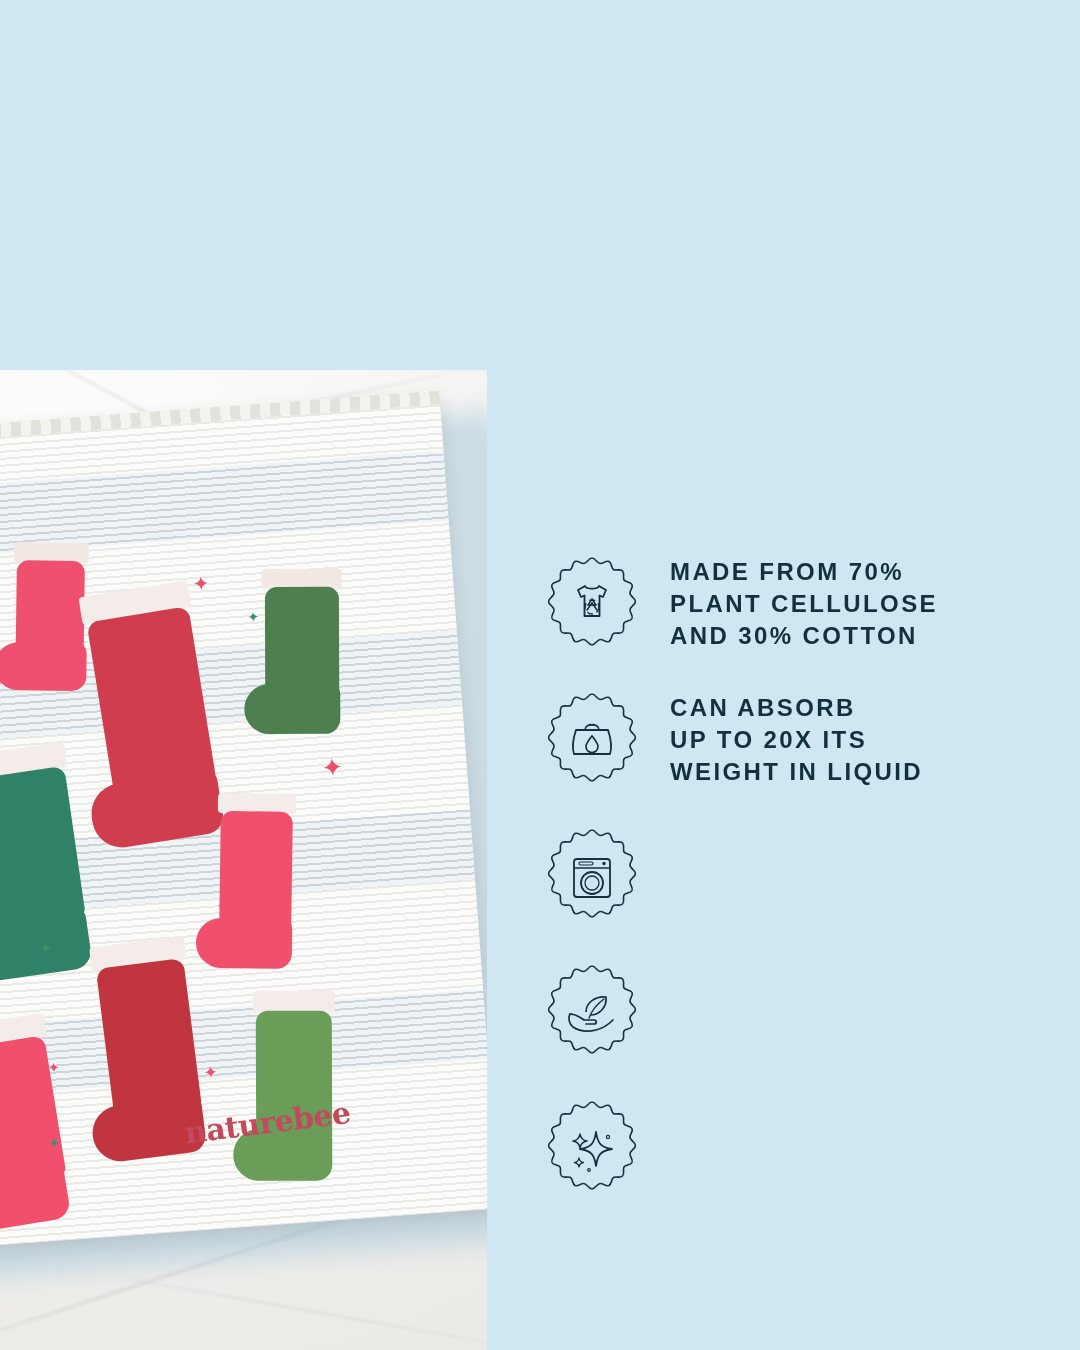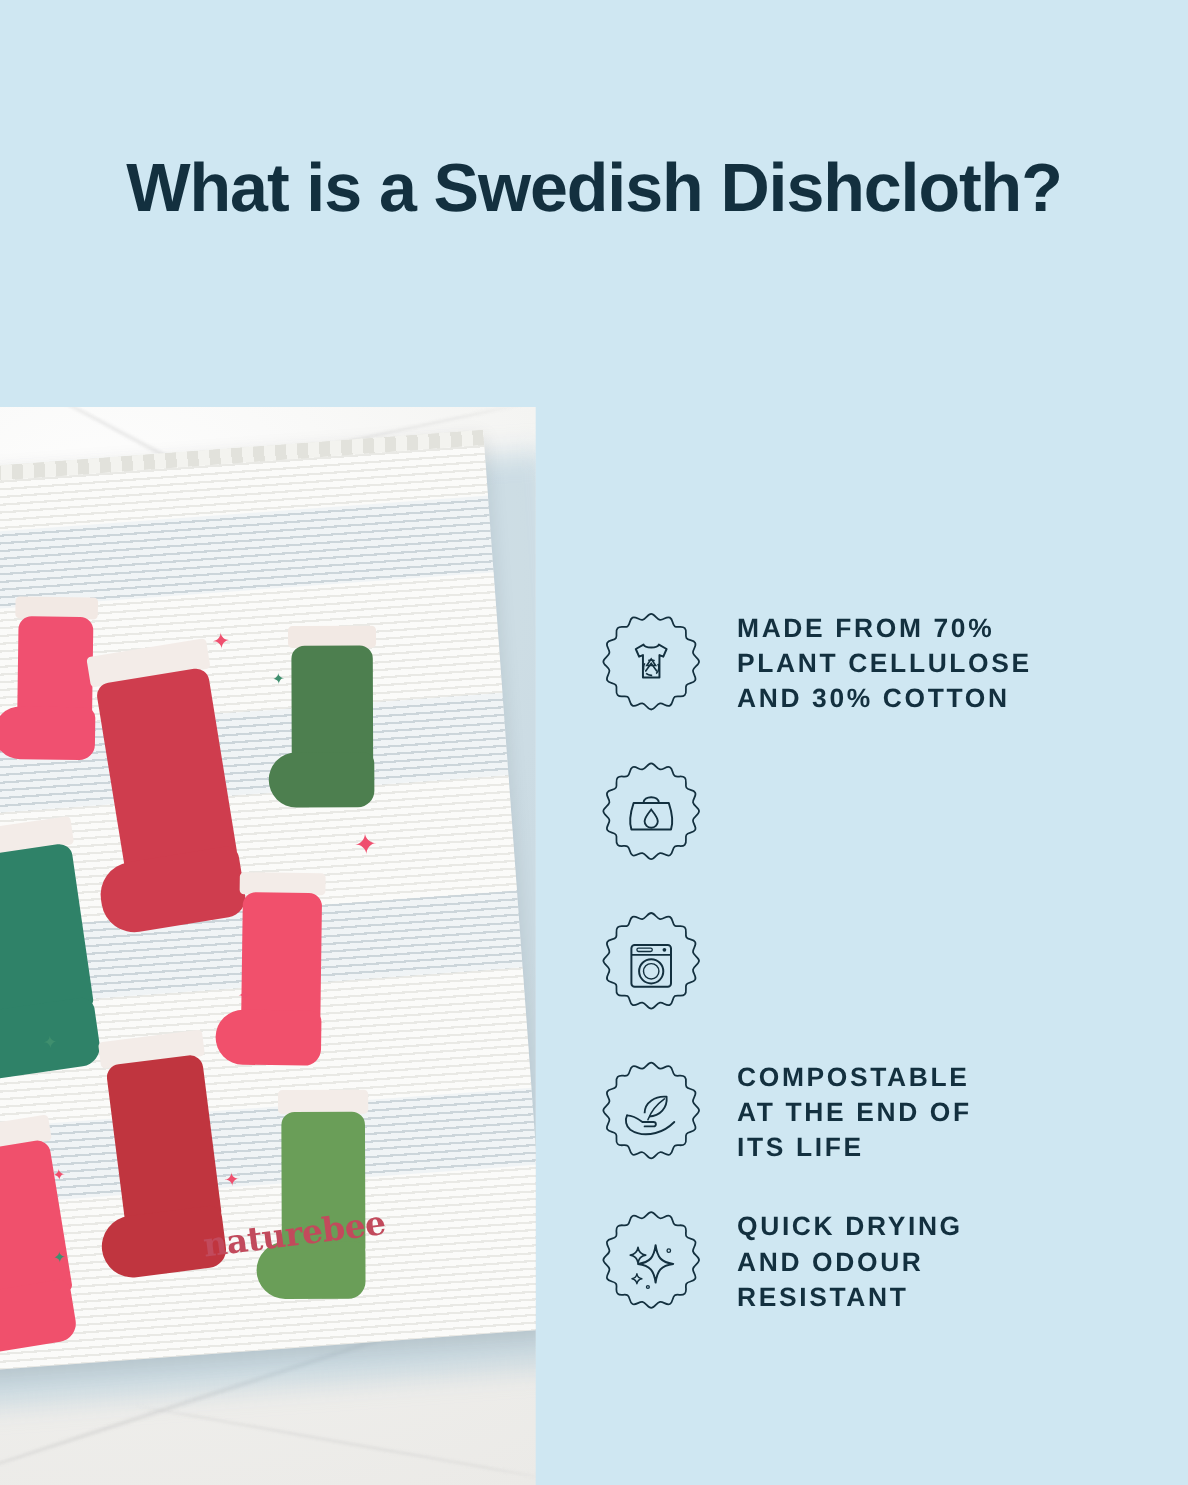--- a/index.html
+++ b/index.html
@@ -197,21 +197,20 @@
     text-transform: uppercase;
     white-space: pre-line;
   }
 </style>
 </head>
 <body>
 
 <div class="page">
 
   <div class="header">
-    <h1 class="title">What is a Swedish Dishcloth?</h1>
   </div>
 
   <div class="photo">
     <div class="marble-vein v1"></div>
     <div class="marble-vein v2"></div>
     <div class="marble-vein v3"></div>
     <div class="marble-vein v4"></div>
     <div class="marble-vein v5"></div>
 
     <div class="cloth-shadow"></div>
@@ -312,20 +311,23 @@
 
     <div class="feature">
       <div class="badge">
         <svg width="100" height="100" viewBox="0 0 100 100">
           <path d="M50 4 C53 4 55 9 58 9.5 C61 10 64 6 67 7.5 C70 9 69 14 71.5 15.5 C74 17 78 14.5 80.5 17 C83 19.5 80.5 23.5 82 26 C83.5 28.5 88.5 27.5 90 30.5 C91.5 33.5 87.5 36.5 88 39.5 C88.5 42.5 93.5 44.5 93.5 47.5 C93.5 50.5 88.5 52.5 88 55.5 C87.5 58.5 91.5 61.5 90 64.5 C88.5 67.5 83.5 66.5 82 69 C80.5 71.5 83 75.5 80.5 78 C78 80.5 74 78 71.5 79.5 C69 81 70 86 67 87.5 C64 89 61 85 58 85.5 C55 86 53 91 50 91 C47 91 45 86 42 85.5 C39 85 36 89 33 87.5 C30 86 31 81 28.5 79.5 C26 78 22 80.5 19.5 78 C17 75.5 19.5 71.5 18 69 C16.5 66.5 11.5 67.5 10 64.5 C8.5 61.5 12.5 58.5 12 55.5 C11.5 52.5 6.5 50.5 6.5 47.5 C6.5 44.5 11.5 42.5 12 39.5 C12.5 36.5 8.5 33.5 10 30.5 C11.5 27.5 16.5 28.5 18 26 C19.5 23.5 17 19.5 19.5 17 C22 14.5 26 17 28.5 15.5 C31 14 30 9 33 7.5 C36 6 39 10 42 9.5 C45 9 47 4 50 4 Z" fill="none" stroke="#13303f" stroke-width="1.6"></path>
           <path d="M43 40 C43 33 57 33 57 40" fill="none" stroke="#13303f" stroke-width="1.8"></path>
           <path d="M34 40 L66 40 C69 49 70 58 68 64 L32 64 C30 58 31 49 34 40 Z" fill="none" stroke="#13303f" stroke-width="1.8" stroke-linejoin="round"></path>
           <path d="M50 46 C53.5 50.5 56 53.5 56 56.5 C56 60 53.3 62.5 50 62.5 C46.7 62.5 44 60 44 56.5 C44 53.5 46.5 50.5 50 46 Z" fill="none" stroke="#13303f" stroke-width="1.7"></path>
         </svg>
       </div>
+      <div class="feature-text">CAN ABSORB
+UP TO 20X ITS
+WEIGHT IN LIQUID</div>
     </div>
 
     <div class="feature">
       <div class="badge">
         <svg width="100" height="100" viewBox="0 0 100 100">
           <path d="M50 4 C53 4 55 9 58 9.5 C61 10 64 6 67 7.5 C70 9 69 14 71.5 15.5 C74 17 78 14.5 80.5 17 C83 19.5 80.5 23.5 82 26 C83.5 28.5 88.5 27.5 90 30.5 C91.5 33.5 87.5 36.5 88 39.5 C88.5 42.5 93.5 44.5 93.5 47.5 C93.5 50.5 88.5 52.5 88 55.5 C87.5 58.5 91.5 61.5 90 64.5 C88.5 67.5 83.5 66.5 82 69 C80.5 71.5 83 75.5 80.5 78 C78 80.5 74 78 71.5 79.5 C69 81 70 86 67 87.5 C64 89 61 85 58 85.5 C55 86 53 91 50 91 C47 91 45 86 42 85.5 C39 85 36 89 33 87.5 C30 86 31 81 28.5 79.5 C26 78 22 80.5 19.5 78 C17 75.5 19.5 71.5 18 69 C16.5 66.5 11.5 67.5 10 64.5 C8.5 61.5 12.5 58.5 12 55.5 C11.5 52.5 6.5 50.5 6.5 47.5 C6.5 44.5 11.5 42.5 12 39.5 C12.5 36.5 8.5 33.5 10 30.5 C11.5 27.5 16.5 28.5 18 26 C19.5 23.5 17 19.5 19.5 17 C22 14.5 26 17 28.5 15.5 C31 14 30 9 33 7.5 C36 6 39 10 42 9.5 C45 9 47 4 50 4 Z" fill="none" stroke="#13303f" stroke-width="1.6"></path>
           <rect x="32" y="33" width="36" height="38" rx="3" fill="none" stroke="#13303f" stroke-width="1.8"></rect>
           <line x1="32" y1="42" x2="68" y2="42" stroke="#13303f" stroke-width="1.5"></line>
           <circle cx="62" cy="37.5" r="1.7" fill="#13303f"></circle>
           <rect x="37" y="36" width="14" height="3" rx="1.5" fill="none" stroke="#13303f" stroke-width="1.2"></rect>
@@ -338,35 +340,29 @@
     <div class="feature">
       <div class="badge">
         <svg width="100" height="100" viewBox="0 0 100 100">
           <path d="M50 4 C53 4 55 9 58 9.5 C61 10 64 6 67 7.5 C70 9 69 14 71.5 15.5 C74 17 78 14.5 80.5 17 C83 19.5 80.5 23.5 82 26 C83.5 28.5 88.5 27.5 90 30.5 C91.5 33.5 87.5 36.5 88 39.5 C88.5 42.5 93.5 44.5 93.5 47.5 C93.5 50.5 88.5 52.5 88 55.5 C87.5 58.5 91.5 61.5 90 64.5 C88.5 67.5 83.5 66.5 82 69 C80.5 71.5 83 75.5 80.5 78 C78 80.5 74 78 71.5 79.5 C69 81 70 86 67 87.5 C64 89 61 85 58 85.5 C55 86 53 91 50 91 C47 91 45 86 42 85.5 C39 85 36 89 33 87.5 C30 86 31 81 28.5 79.5 C26 78 22 80.5 19.5 78 C17 75.5 19.5 71.5 18 69 C16.5 66.5 11.5 67.5 10 64.5 C8.5 61.5 12.5 58.5 12 55.5 C11.5 52.5 6.5 50.5 6.5 47.5 C6.5 44.5 11.5 42.5 12 39.5 C12.5 36.5 8.5 33.5 10 30.5 C11.5 27.5 16.5 28.5 18 26 C19.5 23.5 17 19.5 19.5 17 C22 14.5 26 17 28.5 15.5 C31 14 30 9 33 7.5 C36 6 39 10 42 9.5 C45 9 47 4 50 4 Z" fill="none" stroke="#13303f" stroke-width="1.6"></path>
           <path d="M44 50 C44 40 54 34 64 35 C65 45 58 53 48 53" fill="none" stroke="#13303f" stroke-width="1.7" stroke-linejoin="round"></path>
           <path d="M62 37 C55 42 50 48 47 56" fill="none" stroke="#13303f" stroke-width="1.4" stroke-linecap="round"></path>
           <path d="M28 52 C32 52 38 55 42 58 L52 58 C55 58 55 62 52 62 L44 62" fill="none" stroke="#13303f" stroke-width="1.7" stroke-linecap="round" stroke-linejoin="round"></path>
           <path d="M28 52 C26 56 27 62 31 65 C37 69 46 70 54 68 C60 66.5 66 63 71 58" fill="none" stroke="#13303f" stroke-width="1.7" stroke-linecap="round"></path>
         </svg>
       </div>
-      <div class="feature-text">COMPOSTABLE
-AT THE END OF
-ITS LIFE</div>
     </div>
 
     <div class="feature">
       <div class="badge">
         <svg width="100" height="100" viewBox="0 0 100 100">
           <path d="M50 4 C53 4 55 9 58 9.5 C61 10 64 6 67 7.5 C70 9 69 14 71.5 15.5 C74 17 78 14.5 80.5 17 C83 19.5 80.5 23.5 82 26 C83.5 28.5 88.5 27.5 90 30.5 C91.5 33.5 87.5 36.5 88 39.5 C88.5 42.5 93.5 44.5 93.5 47.5 C93.5 50.5 88.5 52.5 88 55.5 C87.5 58.5 91.5 61.5 90 64.5 C88.5 67.5 83.5 66.5 82 69 C80.5 71.5 83 75.5 80.5 78 C78 80.5 74 78 71.5 79.5 C69 81 70 86 67 87.5 C64 89 61 85 58 85.5 C55 86 53 91 50 91 C47 91 45 86 42 85.5 C39 85 36 89 33 87.5 C30 86 31 81 28.5 79.5 C26 78 22 80.5 19.5 78 C17 75.5 19.5 71.5 18 69 C16.5 66.5 11.5 67.5 10 64.5 C8.5 61.5 12.5 58.5 12 55.5 C11.5 52.5 6.5 50.5 6.5 47.5 C6.5 44.5 11.5 42.5 12 39.5 C12.5 36.5 8.5 33.5 10 30.5 C11.5 27.5 16.5 28.5 18 26 C19.5 23.5 17 19.5 19.5 17 C22 14.5 26 17 28.5 15.5 C31 14 30 9 33 7.5 C36 6 39 10 42 9.5 C45 9 47 4 50 4 Z" fill="none" stroke="#13303f" stroke-width="1.6"></path>
           <path d="M54 34 C55.5 45 59 49.5 70 51 C59 52.5 55.5 57 54 68 C52.5 57 49 52.5 38 51 C49 49.5 52.5 45 54 34 Z" fill="none" stroke="#13303f" stroke-width="1.8" stroke-linejoin="round"></path>
           <path d="M38 36 C38.7 40.5 40.5 42.3 45 43 C40.5 43.7 38.7 45.5 38 50 C37.3 45.5 35.5 43.7 31 43 C35.5 42.3 37.3 40.5 38 36 Z" fill="none" stroke="#13303f" stroke-width="1.5" stroke-linejoin="round"></path>
           <path d="M37 60 C37.5 62.8 38.7 64 41.5 64.5 C38.7 65 37.5 66.2 37 69 C36.5 66.2 35.3 65 32.5 64.5 C35.3 64 36.5 62.8 37 60 Z" fill="none" stroke="#13303f" stroke-width="1.3" stroke-linejoin="round"></path>
           <circle cx="66" cy="39" r="1.6" fill="none" stroke="#13303f" stroke-width="1.2"></circle>
           <circle cx="47" cy="72" r="1.3" fill="none" stroke="#13303f" stroke-width="1.2"></circle>
         </svg>
       </div>
-      <div class="feature-text">QUICK DRYING
-AND ODOUR
-RESISTANT</div>
     </div>
 
   </div>
 </div>
 
 </body></html>

